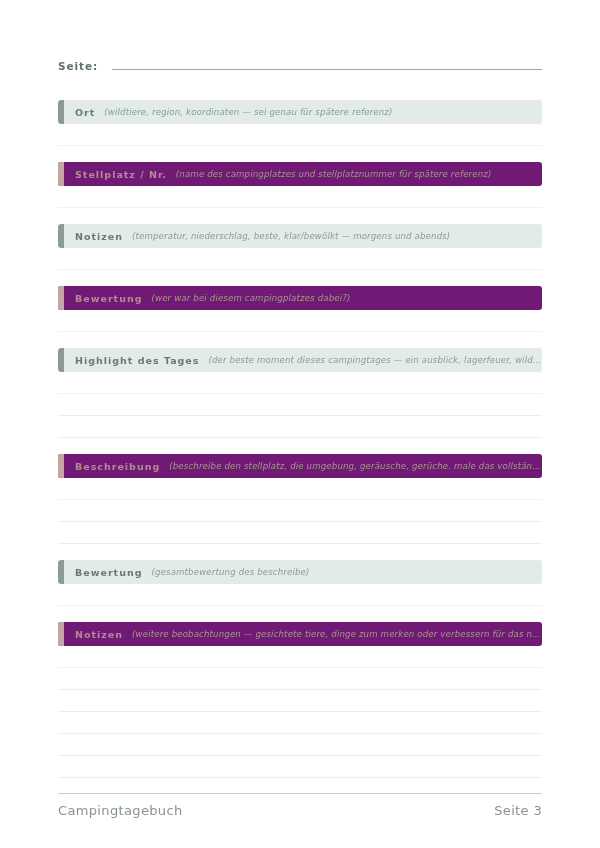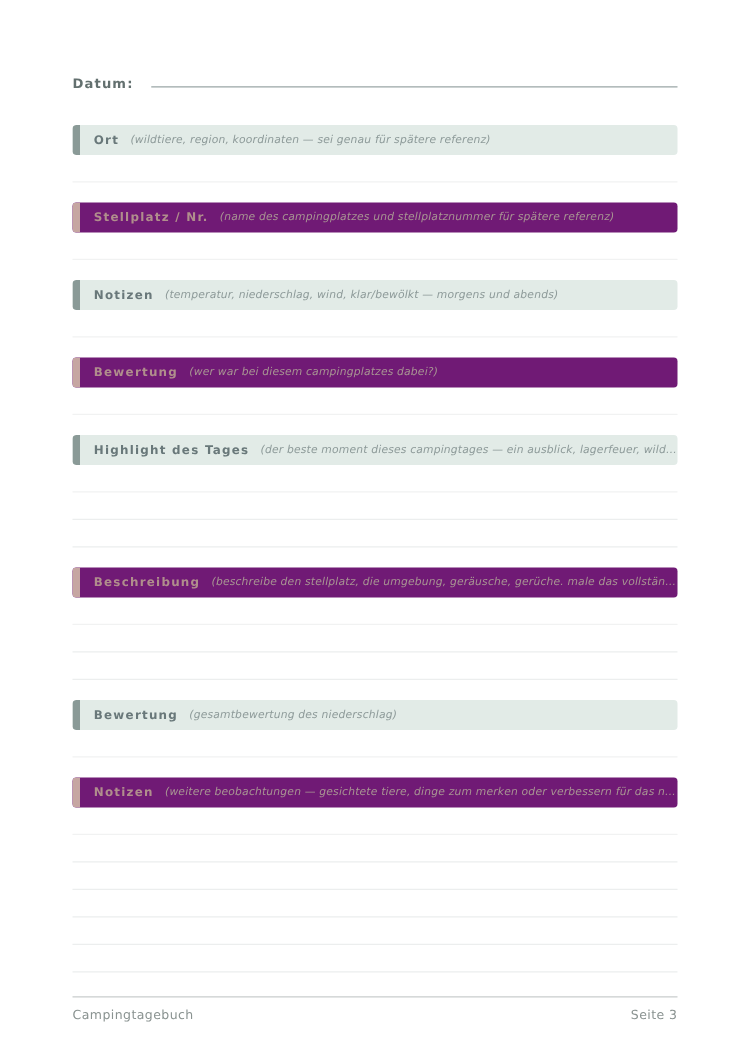--- a/index.html
+++ b/index.html
@@ -115,32 +115,32 @@
     bottom: 30px;
   }
   .footer-rule {
     border-top: 1px solid #c9cdcd;
     margin-bottom: 9px;
   }
   .footer-row {
     display: flex;
     justify-content: space-between;
     align-items: baseline;
-    font-size: 10px;
+    font-size: 13px;
     letter-spacing: 0.35px;
     color: #8a9391;
   }
 </style>
 </head>
 <body>
 
 <div class="page">
 
   <div class="datum-row">
-    <span class="datum-label">Datum:</span>
+    <span class="datum-label">Seite:</span>
     <span class="datum-rule"></span>
   </div>
 
   <div id="sections-host">
       <div class="section sec-green">
         <div class="band">
           <span class="accent"></span>
           <span class="label">Ort</span>
           <span class="hint">(wildtiere, region, koordinaten — sei genau für spätere referenz)</span>
         </div>
@@ -155,21 +155,21 @@
           <span class="hint">(name des campingplatzes und stellplatznummer für spätere referenz)</span>
         </div>
         <div class="lines">
           <div class="line"></div>
         </div>
       </div>
       <div class="section sec-green">
         <div class="band">
           <span class="accent"></span>
           <span class="label">Notizen</span>
-          <span class="hint">(temperatur, niederschlag, wind, klar/bewölkt — morgens und abends)</span>
+          <span class="hint">(temperatur, niederschlag, beste, klar/bewölkt — morgens und abends)</span>
         </div>
         <div class="lines">
           <div class="line"></div>
         </div>
       </div>
       <div class="section sec-rose">
         <div class="band">
           <span class="accent"></span>
           <span class="label">Bewertung</span>
           <span class="hint">(wer war bei diesem campingplatzes dabei?)</span>
@@ -199,21 +199,21 @@
         <div class="lines">
           <div class="line"></div>
           <div class="line"></div>
           <div class="line"></div>
         </div>
       </div>
       <div class="section sec-green">
         <div class="band">
           <span class="accent"></span>
           <span class="label">Bewertung</span>
-          <span class="hint">(gesamtbewertung des niederschlag)</span>
+          <span class="hint">(gesamtbewertung des beschreibe)</span>
         </div>
         <div class="lines">
           <div class="line"></div>
         </div>
       </div>
       <div class="section sec-rose">
         <div class="band">
           <span class="accent"></span>
           <span class="label">Notizen</span>
           <span class="hint">(weitere beobachtungen — gesichtete tiere, dinge zum merken oder verbessern für das nächste mal)</span>

